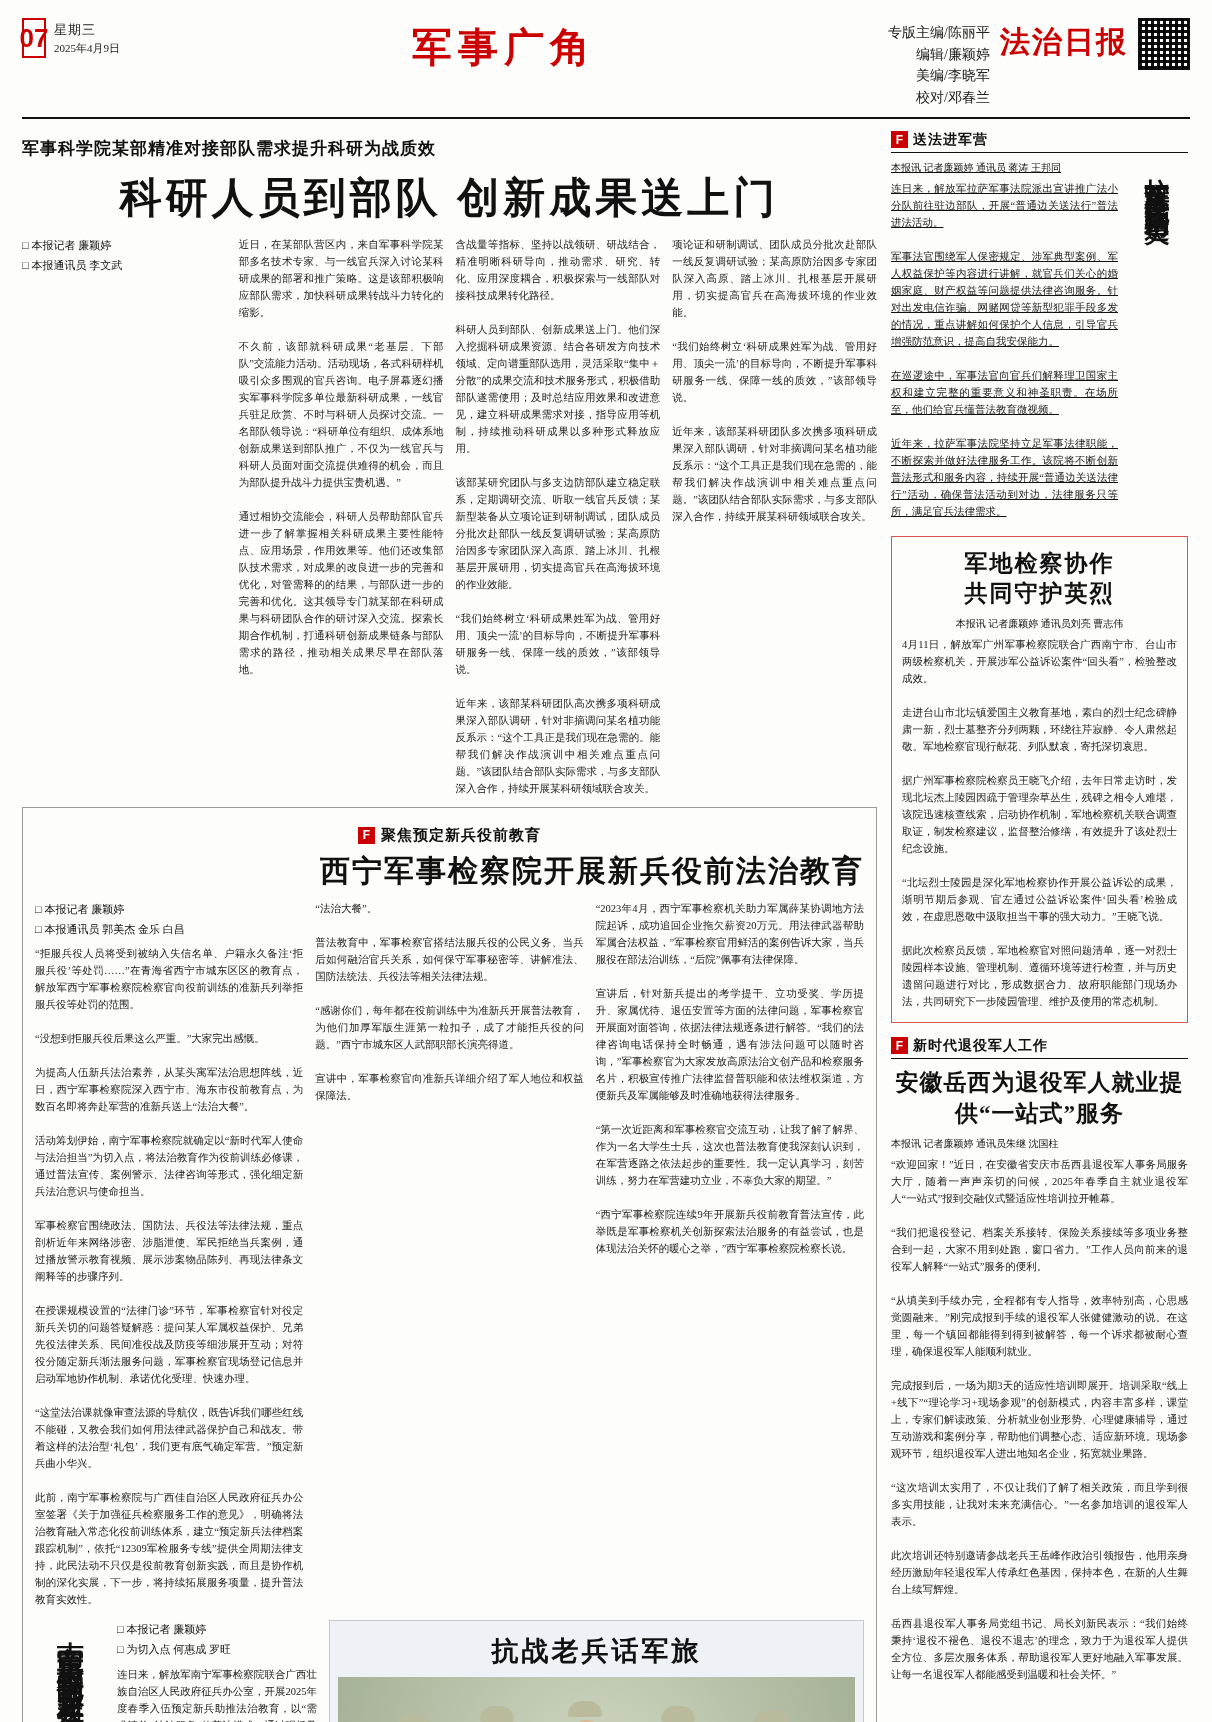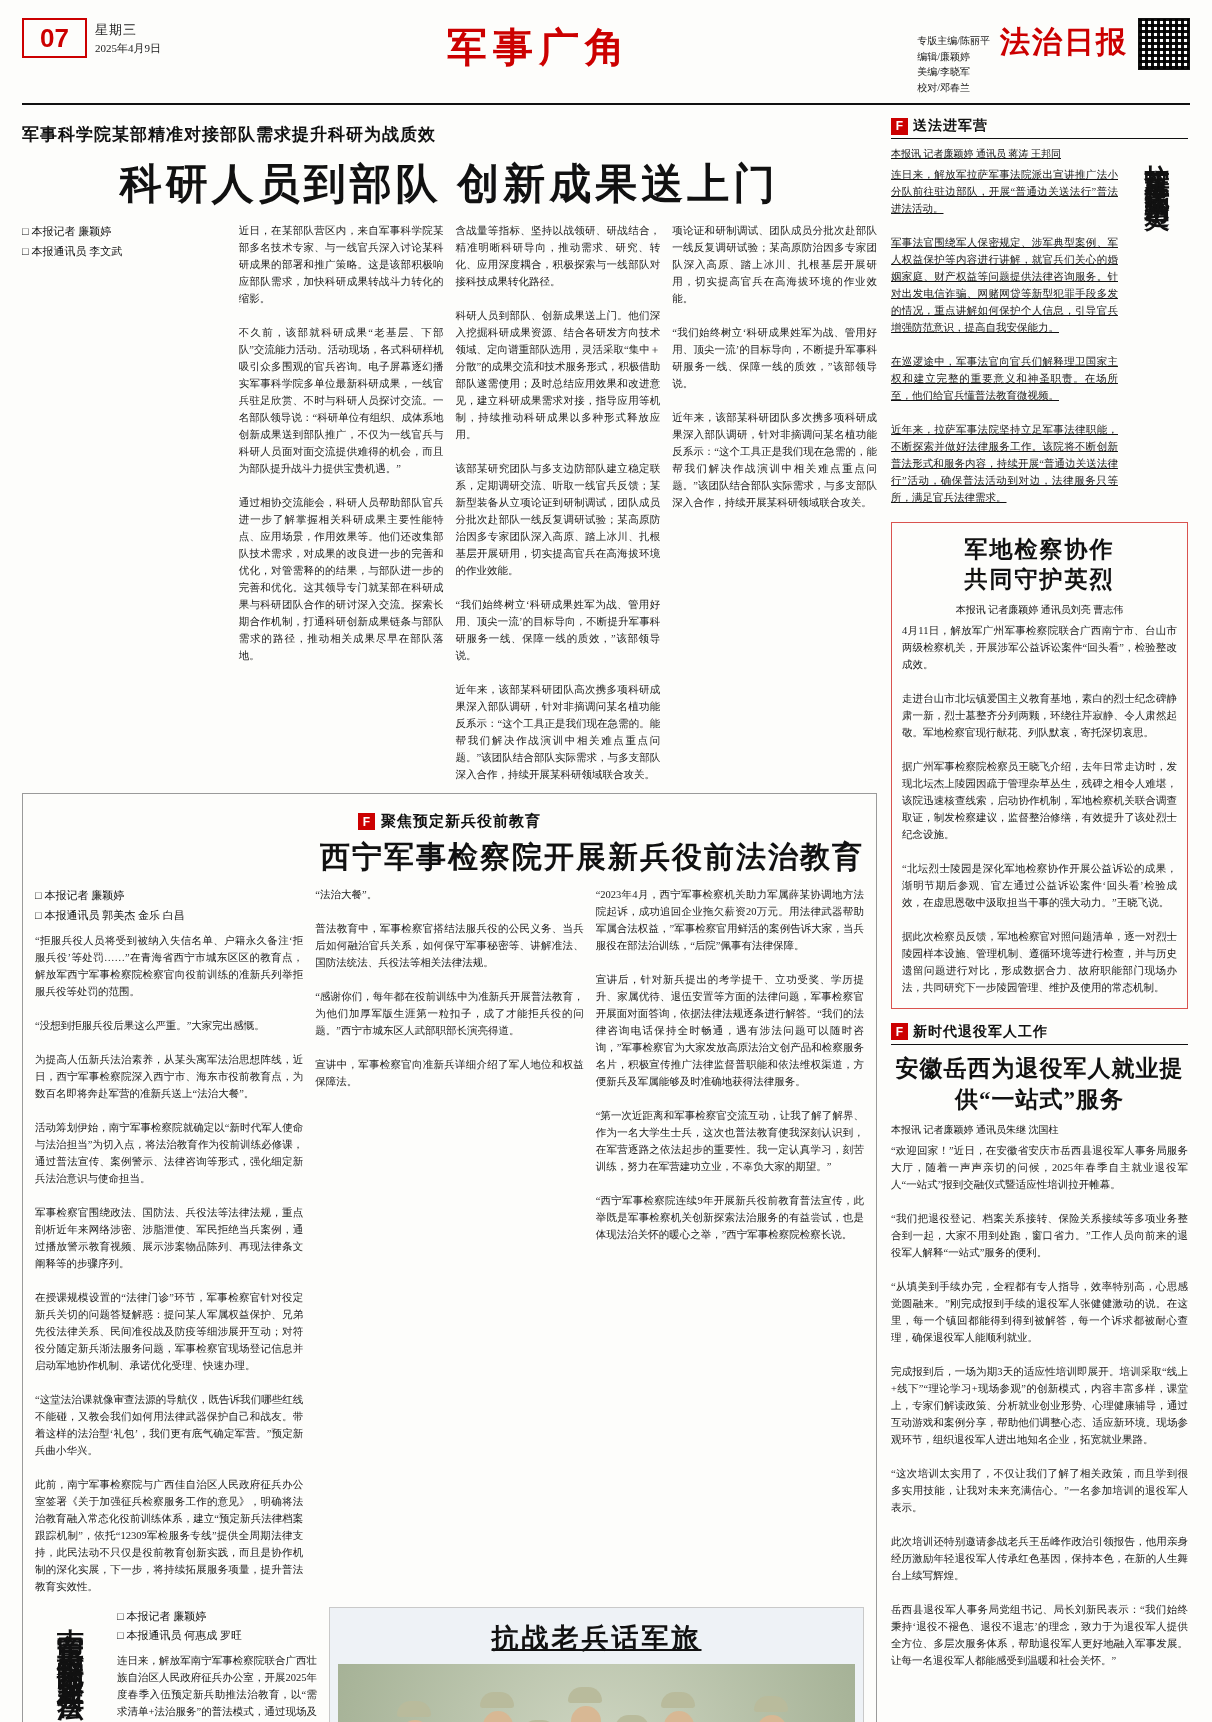--- a/index.html
+++ b/index.html
@@ -11,33 +11,33 @@
     color:#111;
     position:relative;
     overflow:hidden;
   }
   .page { width:1212px; height:1722px; padding:18px 22px 10px 22px; position:relative; }
 
   
   .masthead { display:flex; align-items:flex-start; justify-content:space-between; border-bottom:2px solid #111; padding-bottom:8px; }
   .mh-left { display:flex; align-items:flex-start; gap:8px; }
   .pagenum {
-    width:65px; height:40px; border:2px solid #c00; color:#c00;
+    width:24px; height:40px; border:2px solid #c00; color:#c00;
     font-family:"Liberation Sans", sans-serif; font-weight:bold; font-size:26px;
     display:flex; align-items:center; justify-content:center; line-height:1;
   }
   .mh-date { font-size:12px; line-height:1.5; color:#222; padding-top:2px; }
   .mh-date .d1 { font-size:13px; letter-spacing:1px; }
   .mh-date .d2 { font-size:11px; }
   .mh-title {
     color:#c00; font-family:"Liberation Sans", sans-serif; font-weight:bold;
     font-size:40px; letter-spacing:6px; margin-top:2px;
   }
   .mh-right { display:flex; align-items:flex-start; gap:10px; }
-  .credits { font-size:10px; line-height:1.55; color:#222; padding-top:4px;margin-top:11px; }
+  .credits { font-size:14px; line-height:1.55; text-align:right; color:#222; padding-top:4px; }
   .paper-name { color:#c00; font-family:"Liberation Sans", sans-serif; font-weight:bold; font-size:30px; letter-spacing:2px; padding-top:4px;}
   .qr { width:52px; height:52px; background:
       repeating-linear-gradient(0deg,#111 0 3px,#fff 3px 6px),
       repeating-linear-gradient(90deg,#111 0 3px,transparent 3px 6px);
       background-blend-mode:multiply; border:1px solid #111; }
 
   
   .body-wrap { display:flex; gap:14px; margin-top:12px; }
   .col-main { width:855px; }
   .col-right { width:297px; }
@@ -65,21 +65,21 @@
 
   
   .vert {
     writing-mode:vertical-rl; text-orientation:upright;
     font-size:27px; font-weight:bold; letter-spacing:5px;
     font-family:"Liberation Sans", sans-serif; line-height:1.15;
   }
 
   
   .photo-block { border:1px solid #c9c9c9; background:#eef2f6; padding:8px; }
-  .photo-title { text-align:center; font-size:27px; font-weight:bold; letter-spacing:3px; margin:4px 0 8px 0; font-family:"Liberation Sans", sans-serif;text-decoration:underline;}
+  .photo-title { text-align:center; font-size:27px; font-weight:bold; letter-spacing:3px; margin:4px 0 8px 0; font-family:"Liberation Sans", sans-serif;}
   .photo {
     width:100%; height:470px; position:relative; overflow:hidden;
     background:linear-gradient(#b9c4ae,#9fae93);
   }
   .photo .sky { position:absolute; inset:0; background:
       radial-gradient(circle at 50% 20%, #cfd6c2 0%, #a9b59a 55%, #8d9b80 100%); }
   .crowd { position:absolute; inset:0; }
   .head {
     position:absolute; width:30px; height:30px; border-radius:50%;
     background:#d8b894; box-shadow:0 11px 0 -2px #cdd2b6;
@@ -205,21 +205,21 @@
 “西宁军事检察院连续9年开展新兵役前教育普法宣传，此举既是军事检察机关创新探索法治服务的有益尝试，也是体现法治关怀的暖心之举，”西宁军事检察院检察长说。</div>
         </div>
 
         <div style="display:flex; gap:12px; margin-top:12px;">
           <div style="width:70px; display:flex; justify-content:center;">
             <div class="vert">南宁军事检察院为预定新兵普法</div>
           </div>
           <div style="width:200px;">
             <div class="byline">
               <div>本报记者    廉颖婷</div>
-              <div>本报通讯员  何惠成  罗旺</div>
+              <div>为切入点  何惠成  罗旺</div>
             </div>
             <div class="tx" style="margin-top:6px;white-space:pre-line">连日来，解放军南宁军事检察院联合广西壮族自治区人民政府征兵办公室，开展2025年度春季入伍预定新兵助推法治教育，以“需求清单+法治服务”的普法模式，通过现场及视频连线方式提供6588次，为4500余名预定新兵送上“法治第一课”。</div>
 
           </div>
           <div style="flex:1;" class="photo-block">
             <div class="photo-title">抗战老兵话军旅</div>
             <div class="photo">
               <div class="sky"></div>
               <div class="crowd">
                 <div class="cap" style="left:3.5%;top:14%"></div>

